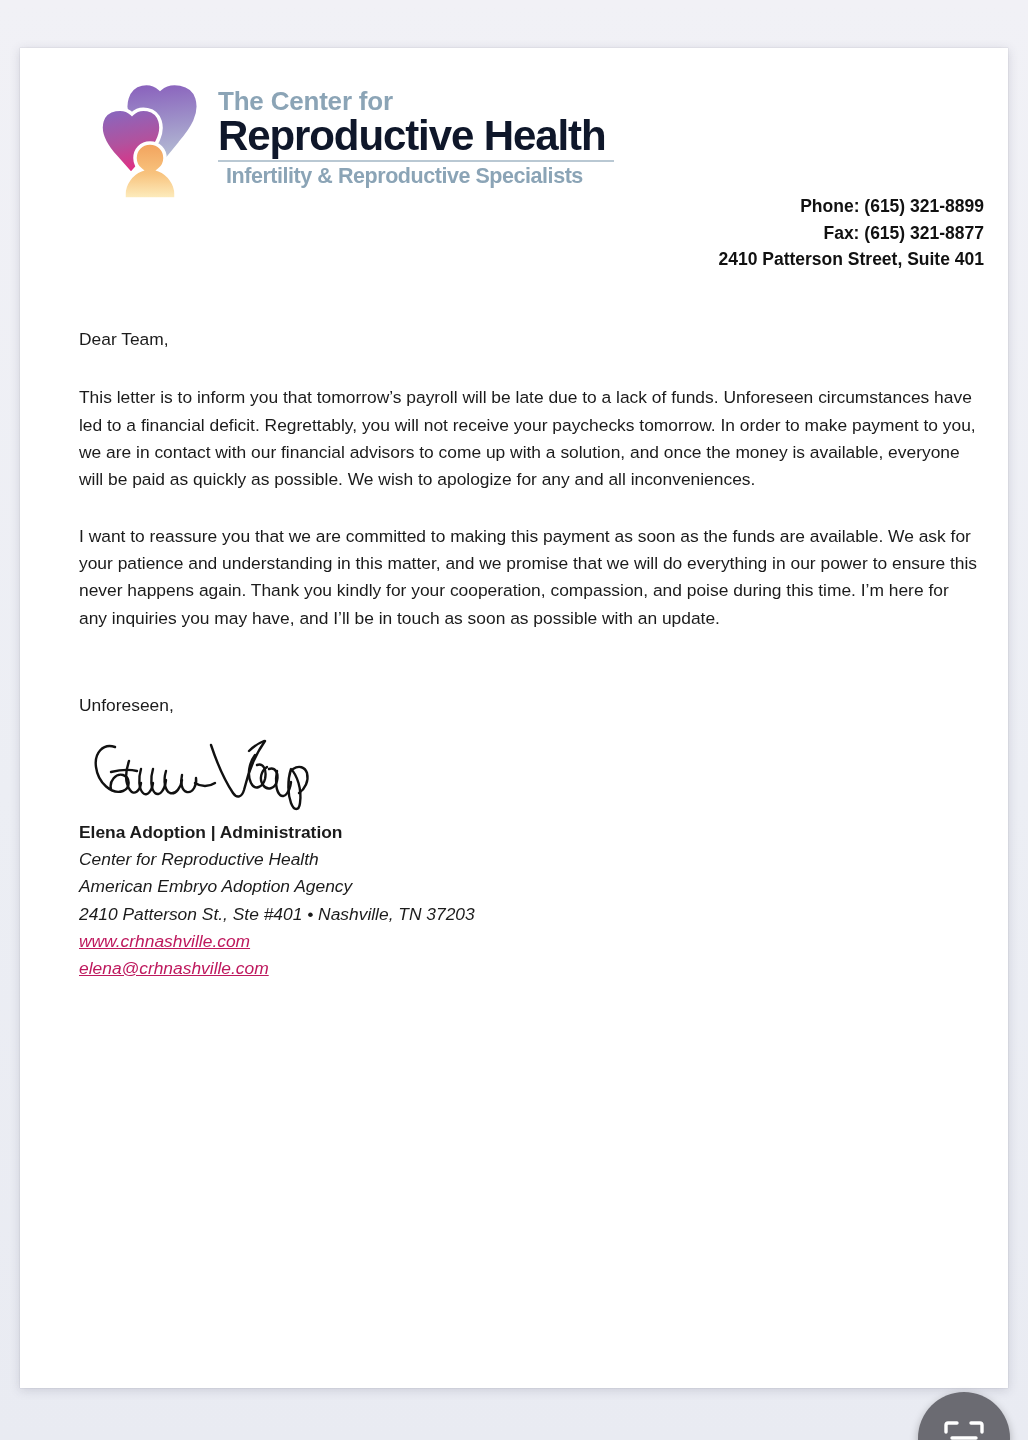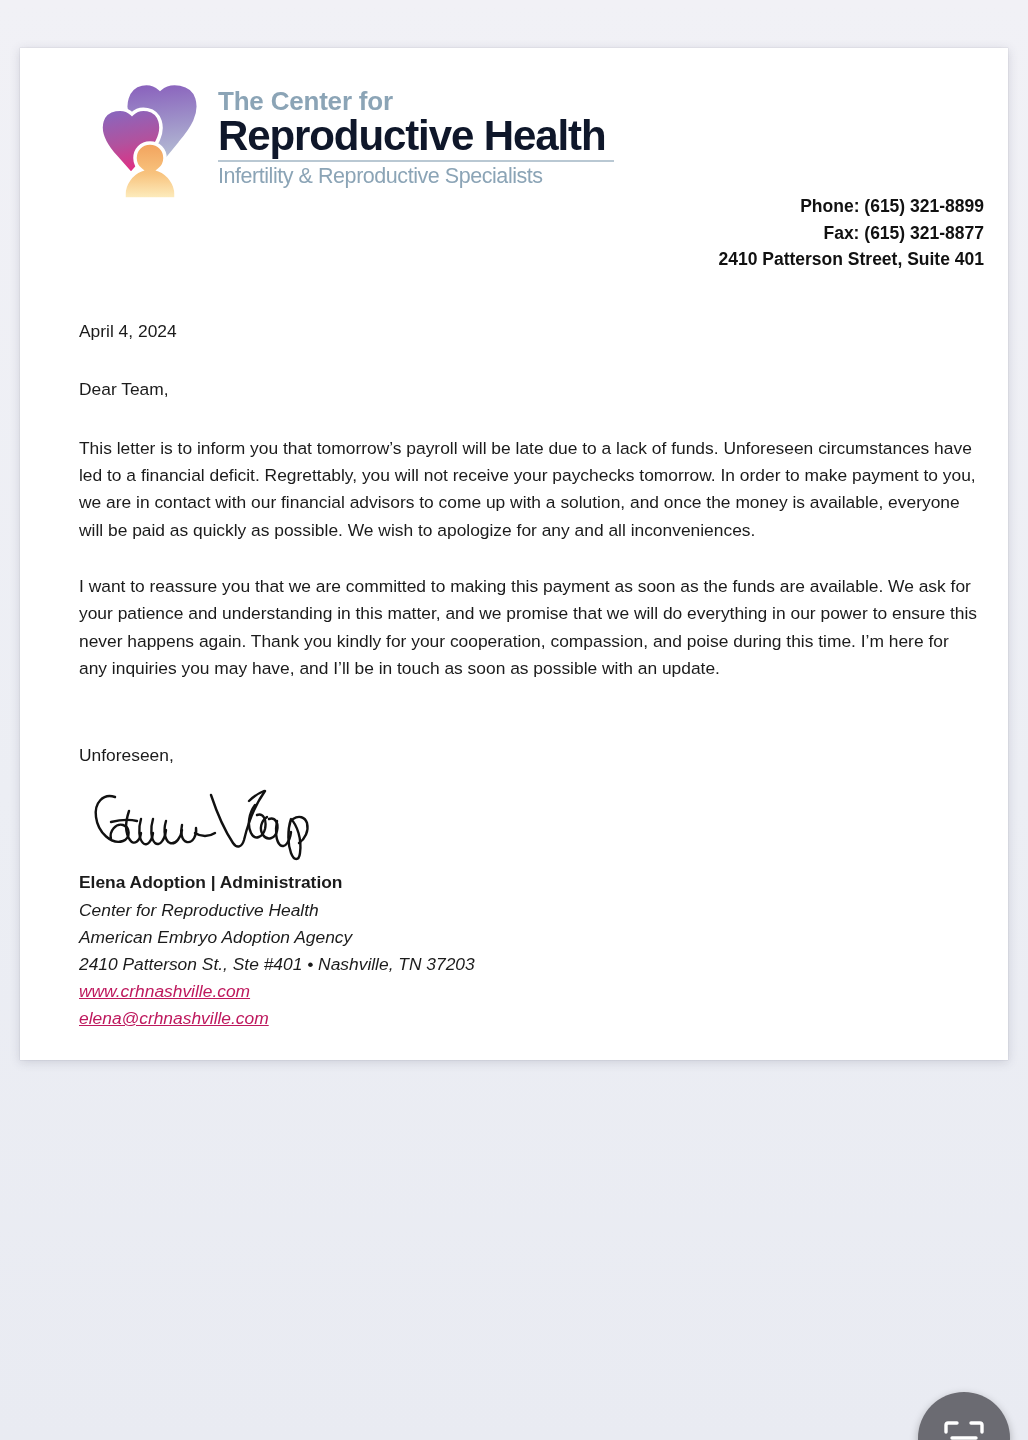--- a/index.html
+++ b/index.html
@@ -21,21 +21,21 @@
     inset: 0;
     background: linear-gradient(180deg, #f1f1f6 0%, #eceef4 55%, #e9ebf2 100%);
   }
 
   
   .page {
     position: absolute;
     left: 20px;
     top: 48px;
     width: 988px;
-    height: 1012px;
+    height: 1340px;
     background: #ffffff;
     box-shadow: 0 2px 10px rgba(60, 60, 90, 0.18),
                 0 0 1px rgba(60, 60, 90, 0.25);
     overflow: hidden;
   }
 
   
   .letterhead {
     position: absolute;
     left: 80px;
@@ -69,24 +69,25 @@
   }
   .logo-rule {
     height: 2px;
     background: #b9c8d3;
     margin-top: 2px;
     margin-bottom: 3px;
     width: 396px;
   }
   .logo-line3 {
     font-size: 21.5px;
-    font-weight: normal;
+    font-weight: bold;
     color: #8ba4b6;
     letter-spacing: -0.45px;
     line-height: 1.1;
+    margin-left: 8px;
   }
 
   
   .contact {
     position: absolute;
     right: 24px;
     top: 145px;
     text-align: right;
     font-size: 17.5px;
     font-weight: bold;
@@ -199,21 +200,20 @@
     </div>
   </div>
 
   <div class="contact">
     <div>Phone: (615) 321-8899</div>
     <div>Fax: (615) 321-8877</div>
     <div>2410 Patterson Street, Suite 401</div>
   </div>
 
   <div class="letter-body">
-    <p class="letter-date">April 4, 2024</p>
     <p class="letter-salutation">Dear Team,</p>
     <p class="letter-para">This letter is to inform you that tomorrow’s payroll will be late due to a lack of funds. Unforeseen circumstances have led to a financial deficit. Regrettably, you will not receive your paychecks tomorrow. In order to make payment to you, we are in contact with our financial advisors to come up with a solution, and once the money is available, everyone will be paid as quickly as possible. We wish to apologize for any and all inconveniences.</p>
     <p class="letter-para">I want to reassure you that we are committed to making this payment as soon as the funds are available. We ask for your patience and understanding in this matter, and we promise that we will do everything in our power to ensure this never happens again. Thank you kindly for your cooperation, compassion, and poise during this time. I’m here for any inquiries you may have, and I’ll be in touch as soon as possible with an update.</p>
     <p class="letter-closing">Unforeseen,</p>
 
     <div class="signature">
       <svg viewBox="0 0 230 92" width="230" height="92" aria-hidden="true">
         <g fill="none" stroke="#111111" stroke-width="2.4" stroke-linecap="round" stroke-linejoin="round">
           <path d="M30 22 C18 18 9 28 11 42 C13 58 27 70 38 66 C46 63 45 52 38 50 C31 48 24 56 26 64"></path>
           <path d="M26 47 C34 45 44 44 52 46"></path>

